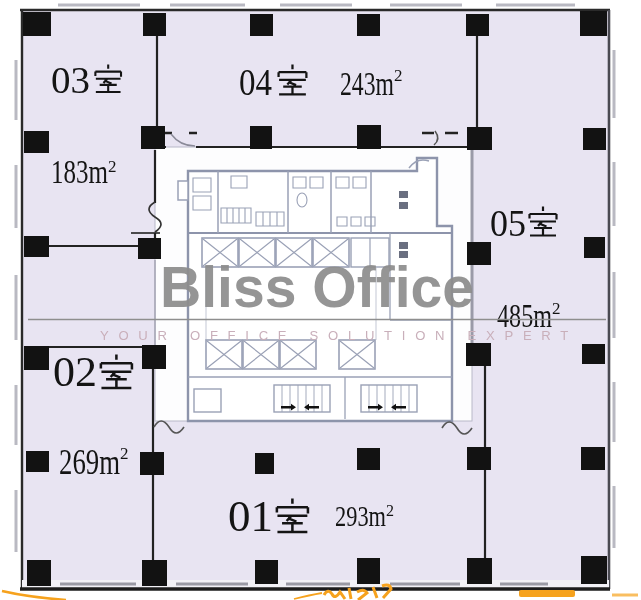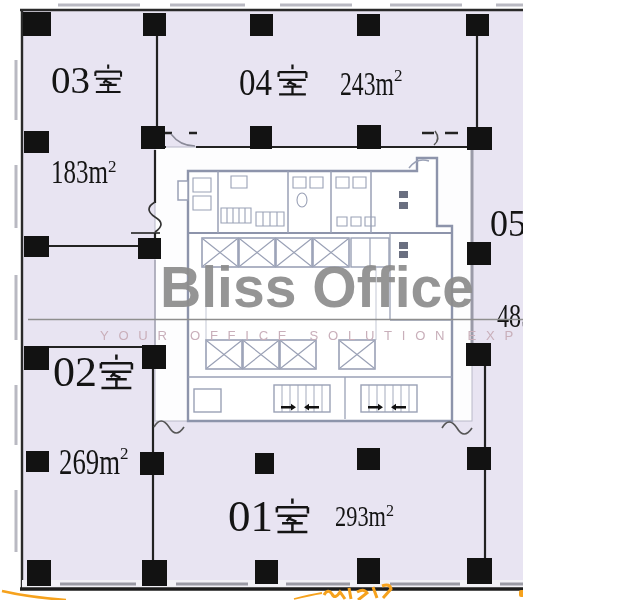--- a/index.html
+++ b/index.html
@@ -1,16 +1,16 @@
 <!DOCTYPE html>
 <html><head>
 <meta charset="utf-8">
 <style>
   html,body{margin:0;padding:0;background:#fff;}
-  #page{position:relative;width:523px;height:600px;background:#a21caf;overflow:hidden;
+  #page{position:relative;width:641px;height:600px;background:#a21caf;overflow:hidden;
         font-family:"Liberation Sans",sans-serif;}
   svg{position:absolute;left:0;top:0;filter:blur(0.3px);}
 </style>
 </head>
 <body>
 <div id="page">
 <svg width="641" height="600" viewBox="0 0 641 600">
 <defs>
   <g id="shi" fill="none" stroke="#141414" stroke-width="2.2">
     <path d="M16,0.5 V5 M2.5,8 H29.5 M2.5,8 V12.5 M29.5,8 V13.5 M3,15.5 H29 M15,15.5 L11,20 M12,17.5 L19.5,20.5 M7,22 H25 M16,22 V28.5 M3,29.5 H29"></path>

